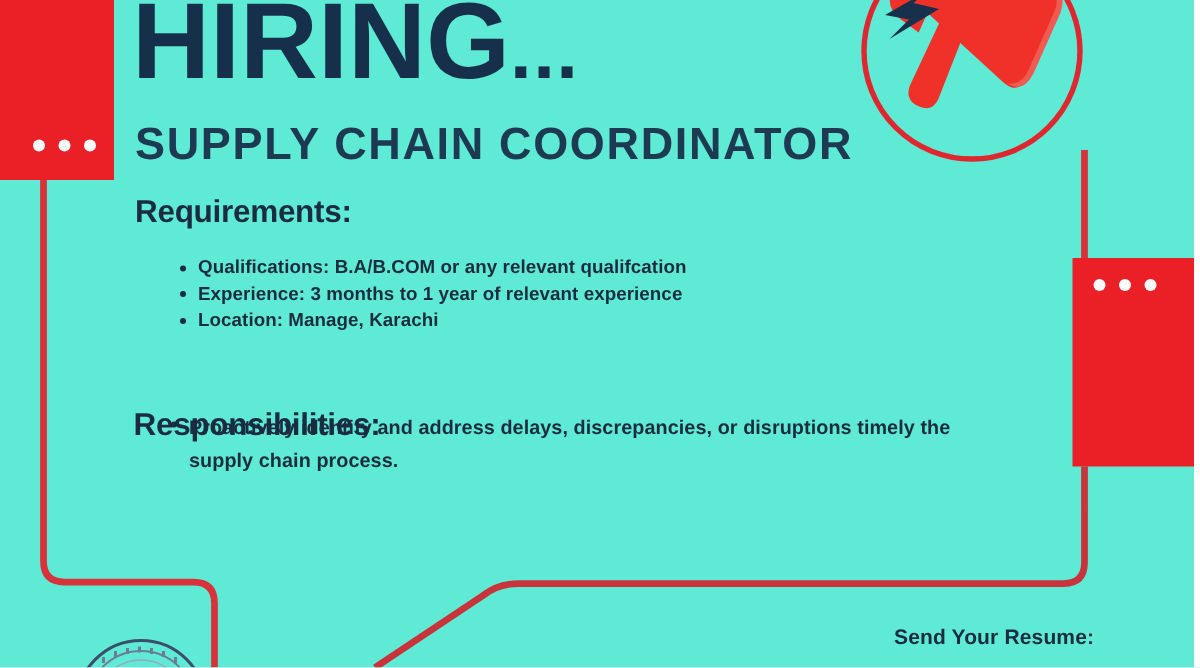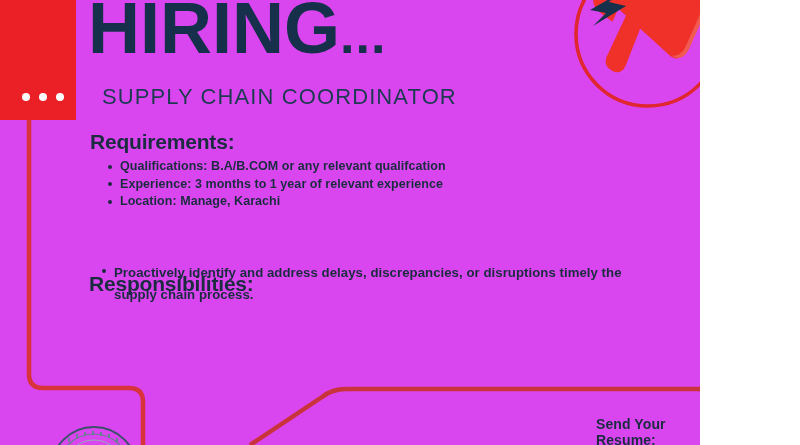--- a/index.html
+++ b/index.html
@@ -5,23 +5,23 @@
   html, body {
     margin: 0;
     padding: 0;
     background: #ffffff;
   }
   body {
     font-family: "Liberation Sans", sans-serif;
   }
   #poster {
     position: relative;
-    width: 700px;
+    width: 796px;
     height: 445px;
-    background: #d946ef;
+    background: #5eead4;
     overflow: hidden;
   }
 
   
   .red-block-left {
     position: absolute;
     left: 0;
     top: -10px;
     width: 76px;
     height: 130px;
@@ -88,44 +88,44 @@
     color: #16304b;
     white-space: nowrap;
   }
   .headline .ellipsis {
     font-size: 52px;
     letter-spacing: 1px;
     vertical-align: baseline;
   }
   .subhead {
     position: absolute;
-    left: 102px;
+    left: 90px;
     top: 80px;
-    font-size: 22px;
+    font-size: 30px;
     line-height: 34px;
-    font-weight: 400;
+    font-weight: 700;
     letter-spacing: 1.1px;
     color: #1d3a52;
     white-space: nowrap;
   }
 
   
   .section-heading {
     position: absolute;
     font-size: 21px;
     font-weight: 700;
     color: #1b2c40;
     letter-spacing: -0.2px;
   }
   .req-heading { left: 90px; top: 130px; }
   .resp-heading { left: 89px; top: 228px; margin-top: 44px; }
 
   ul.bullets {
     position: absolute;
-    margin: 0;
+    margin: 12px;
     padding: 0 0 0 17px;
     list-style: none;
   }
   ul.bullets li {
     position: relative;
     color: #1b2c40;
     font-weight: 700;
   }
   ul.bullets li::before {
     content: "";

